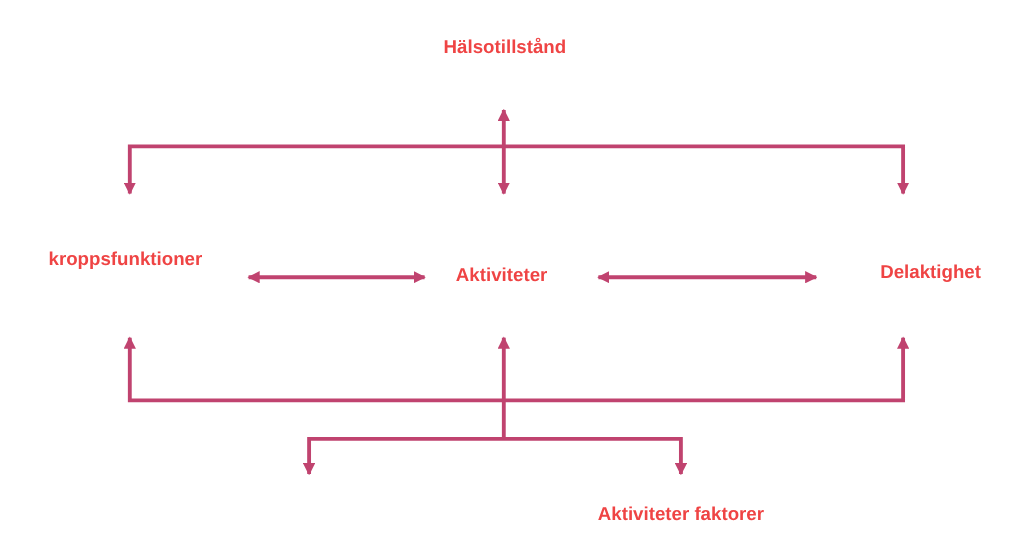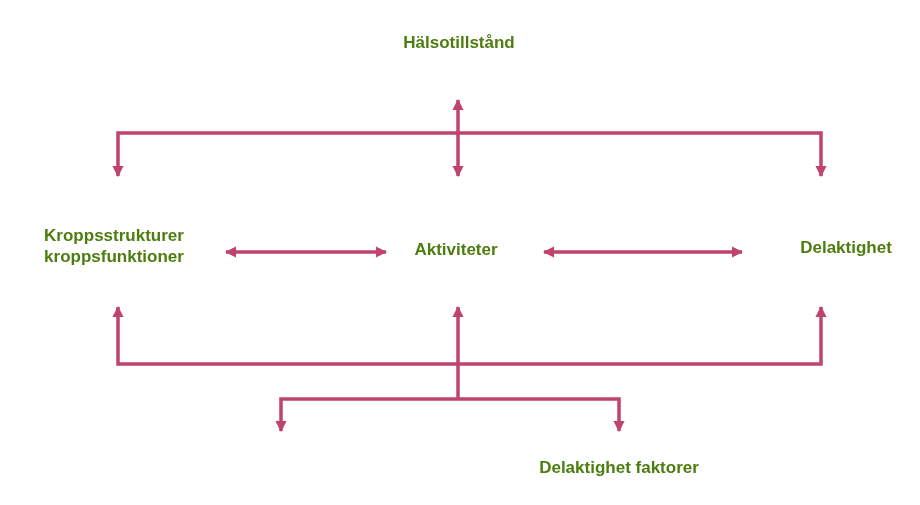--- a/index.html
+++ b/index.html
@@ -5,21 +5,21 @@
     html, body { margin: 0; padding: 0; background: #ffffff; }
     body { width: 920px; height: 505px; position: relative; overflow: hidden; }
     .diagram { position: absolute; left: 0; top: 0; width: 920px; height: 505px; }
     svg.connectors { position: absolute; left: 0; top: 0; }
     .node {
       position: absolute;
       font-family: "Liberation Sans", sans-serif;
       font-weight: bold;
       font-size: 17px;
       line-height: 21px;
-      color: #4d7c0f;
+      color: #ef4444;
       text-align: center;
       white-space: nowrap;
     }
     .node span { display: block; }
   </style>
 </head>
 <body>
 
 <div class="diagram">
   <svg class="connectors" width="920" height="505" viewBox="0 0 920 505">
@@ -44,29 +44,28 @@
 
       <polyline points="281,431 281,399 619,399 619,431" marker-start="url(#ah)" marker-end="url(#ah)"></polyline>
     </g>
   </svg>
 
   <div class="node" style="left:352px; top:32px; width:214px;">
     <span>Hälsotillstånd</span>
   </div>
 
   <div class="node" style="left:0px; top:225px; width:228px;">
-    <span>Kroppsstrukturer</span>
     <span>kroppsfunktioner</span>
   </div>
 
   <div class="node" style="left:384px; top:239px; width:144px;">
     <span>Aktiviteter</span>
   </div>
 
   <div class="node" style="left:780px; top:237px; width:132px;">
     <span>Delaktighet</span>
   </div>
 
 
   <div class="node" style="left:508px; top:457px; width:222px;">
-    <span>Delaktighet faktorer</span>
+    <span>Aktiviteter faktorer</span>
   </div>
 </div>
 
 </body></html>

